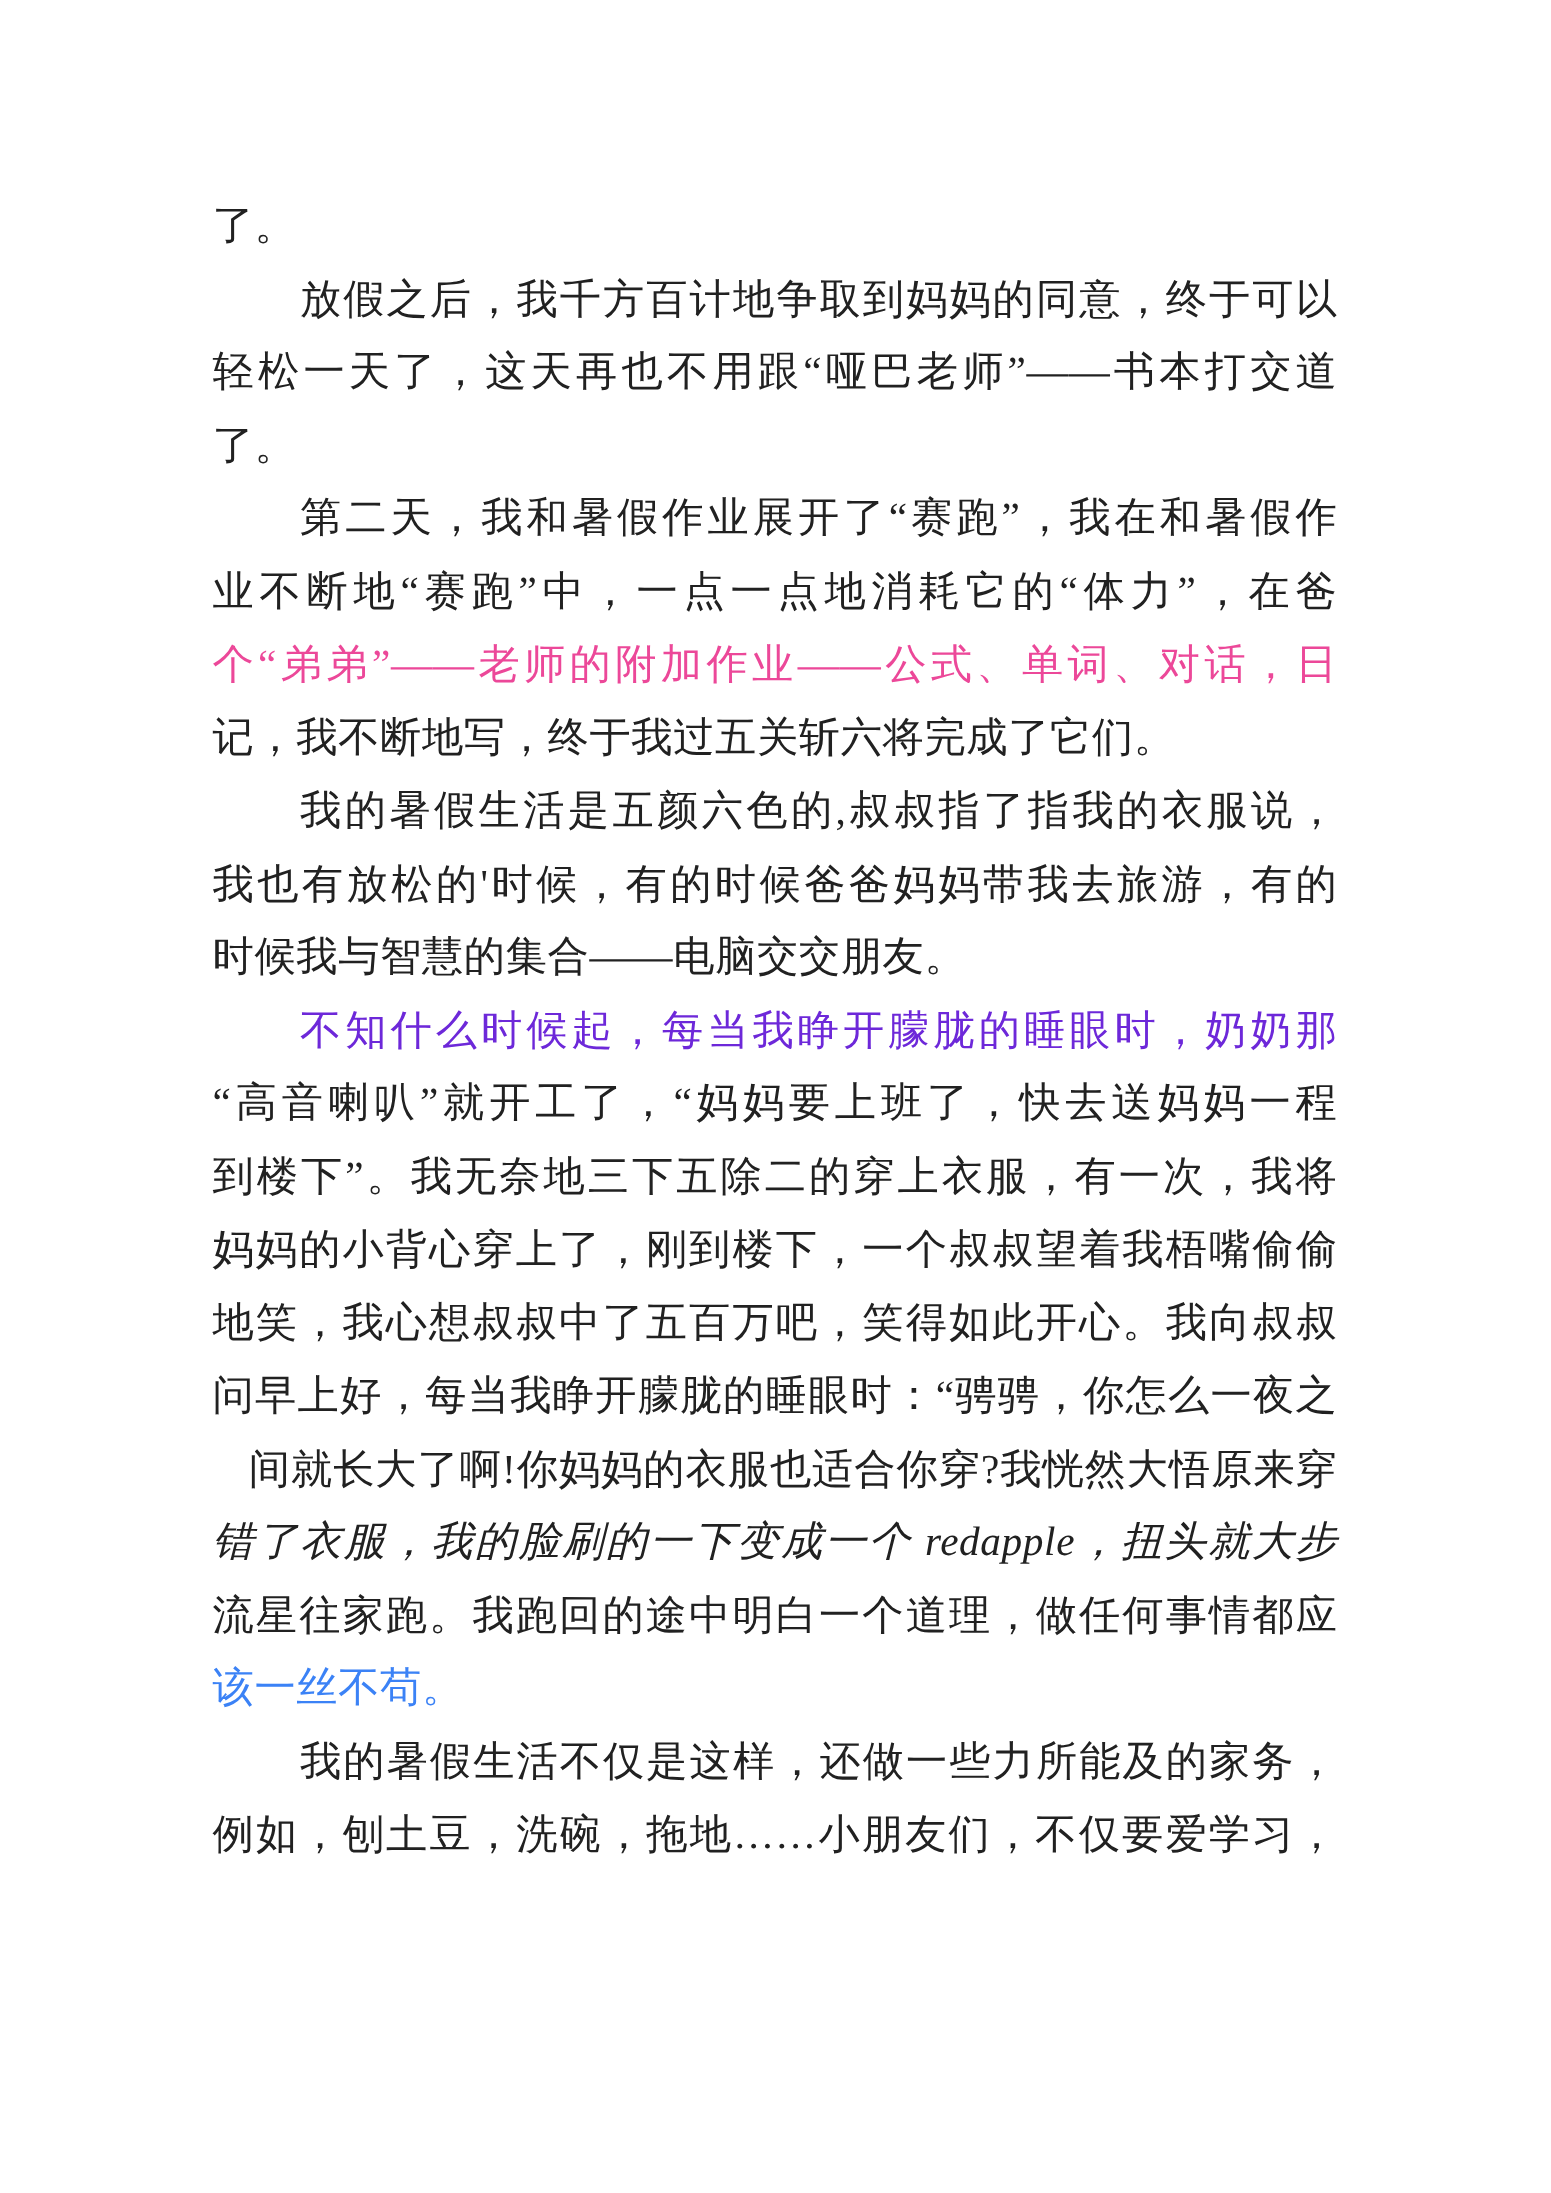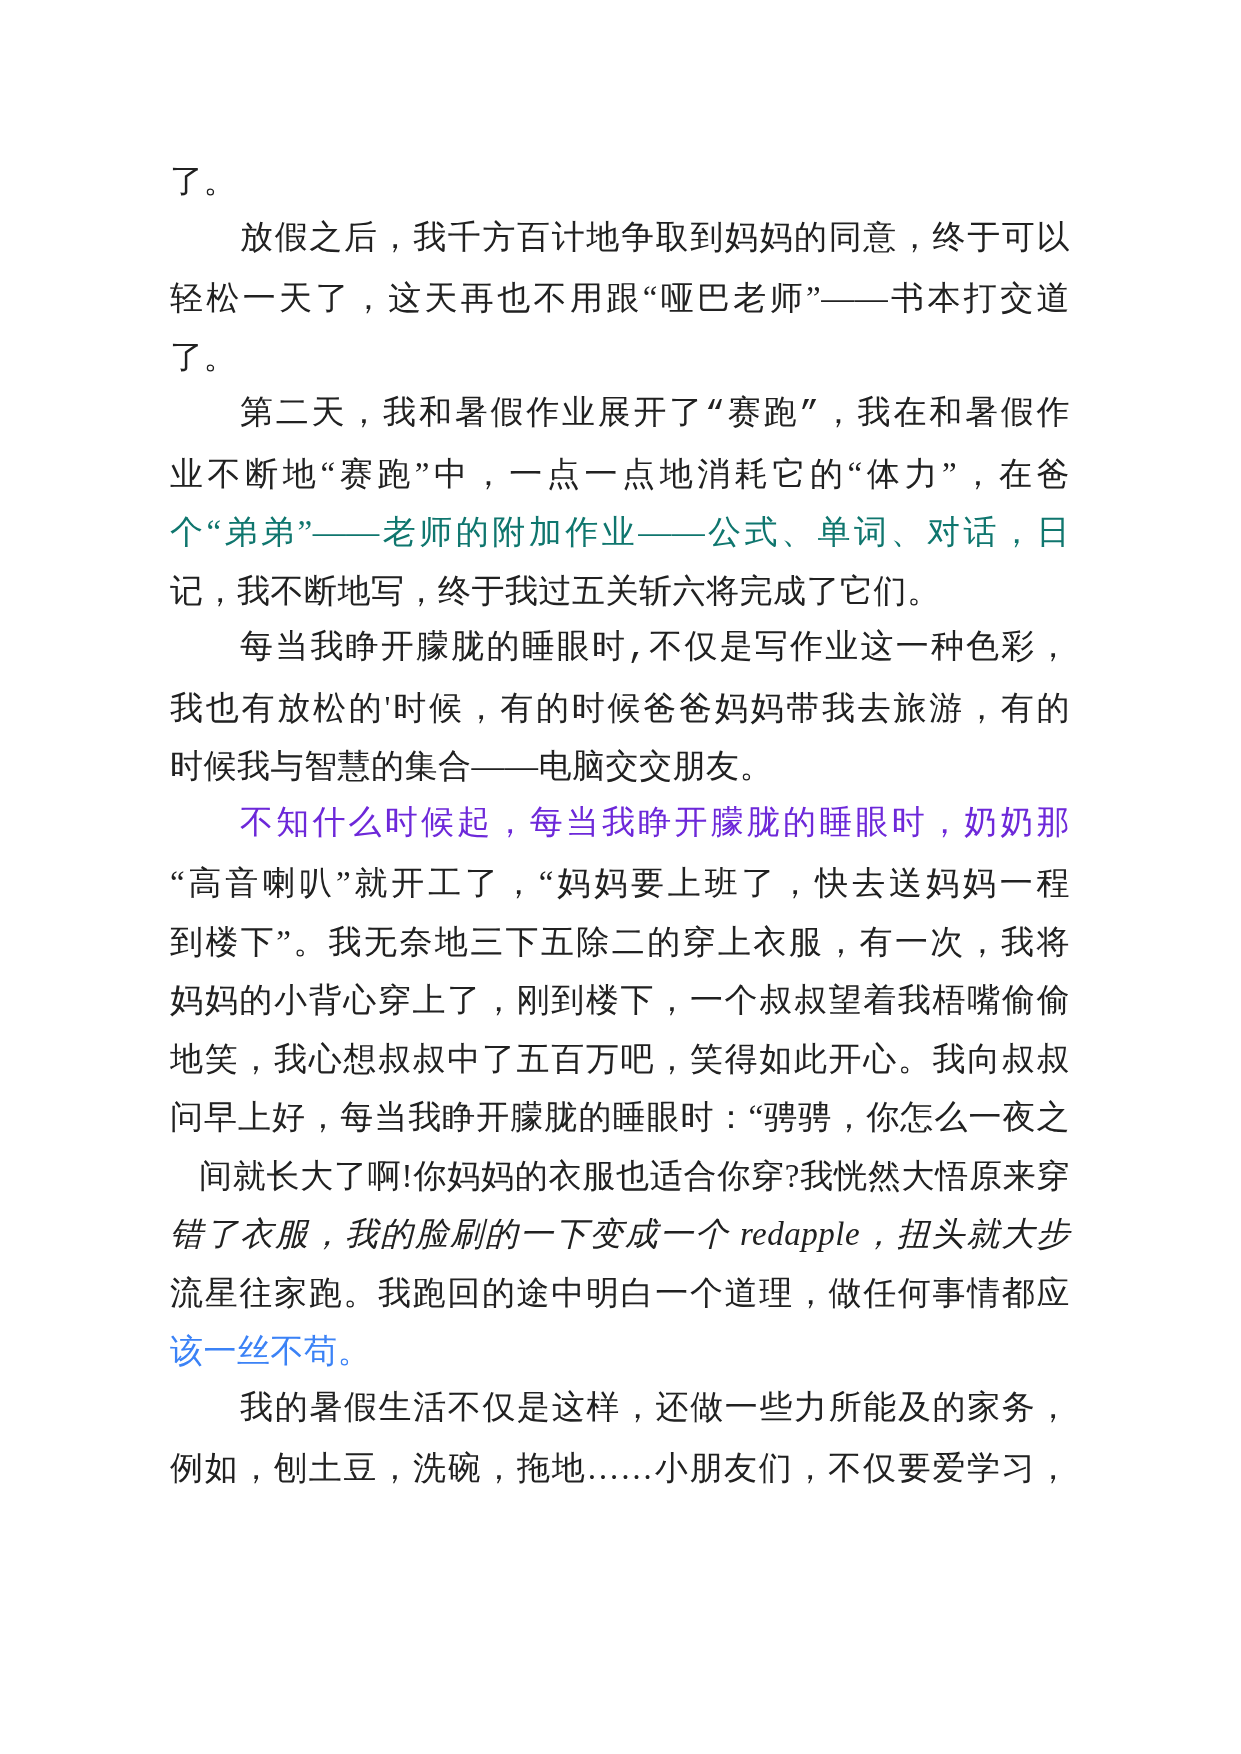--- a/index.html
+++ b/index.html
@@ -31,37 +31,36 @@
     text-align: left;
     font-weight: 400;
   }
   .text-line.justify {
     white-space: normal;
     text-align: justify;
     text-align-last: justify;
   }
   .text-line.indent {
     text-indent: 70px;
-    font-family: Liberation Mono, monospace;
   }
 </style>
 </head>
 <body>
 
 <div class="page" style="background: rgb(255, 255, 255);">
   <div class="text-block" id="textBlock">
       <div class="text-line" style="color: rgb(33, 33, 33);">了。</div>
       <div class="text-line justify indent" style="color: rgb(33, 33, 33);">放假之后，我千方百计地争取到妈妈的同意，终于可以</div>
       <div class="text-line justify" style="color: rgb(33, 33, 33);">轻松一天了，这天再也不用跟“哑巴老师”——书本打交道</div>
       <div class="text-line" style="color: rgb(33, 33, 33);">了。</div>
       <div class="text-line justify indent" style="color: rgb(33, 33, 33);">第二天，我和暑假作业展开了“赛跑”，我在和暑假作</div>
       <div class="text-line justify" style="color: rgb(33, 33, 33);">业不断地“赛跑”中，一点一点地消耗它的“体力”，在爸</div>
-      <div class="text-line justify" style="color: #0f766e;">个“弟弟”——老师的附加作业——公式、单词、对话，日</div>
+      <div class="text-line justify" style="color: #ec4899;">个“弟弟”——老师的附加作业——公式、单词、对话，日</div>
       <div class="text-line" style="color: rgb(33, 33, 33);">记，我不断地写，终于我过五关斩六将完成了它们。</div>
-      <div class="text-line justify indent" style="color: rgb(33, 33, 33);">每当我睁开朦胧的睡眼时,不仅是写作业这一种色彩，</div>
+      <div class="text-line justify indent" style="color: rgb(33, 33, 33);">我的暑假生活是五颜六色的,叔叔指了指我的衣服说，</div>
       <div class="text-line justify" style="color: rgb(33, 33, 33);">我也有放松的'时候，有的时候爸爸妈妈带我去旅游，有的</div>
       <div class="text-line" style="color: rgb(33, 33, 33);">时候我与智慧的集合——电脑交交朋友。</div>
       <div class="text-line justify indent" style="color: #6d28d9;">不知什么时候起，每当我睁开朦胧的睡眼时，奶奶那</div>
       <div class="text-line justify" style="color: rgb(33, 33, 33);">“高音喇叭”就开工了，“妈妈要上班了，快去送妈妈一程</div>
       <div class="text-line justify" style="color: rgb(33, 33, 33);">到楼下”。我无奈地三下五除二的穿上衣服，有一次，我将</div>
       <div class="text-line justify" style="color: rgb(33, 33, 33);">妈妈的小背心穿上了，刚到楼下，一个叔叔望着我梧嘴偷偷</div>
       <div class="text-line justify" style="color: rgb(33, 33, 33);">地笑，我心想叔叔中了五百万吧，笑得如此开心。我向叔叔</div>
       <div class="text-line justify" style="color: rgb(33, 33, 33);">问早上好，每当我睁开朦胧的睡眼时：“骋骋，你怎么一夜之</div>
       <div class="text-line justify" style="color: rgb(33, 33, 33); margin-left: 29px;">间就长大了啊!你妈妈的衣服也适合你穿?我恍然大悟原来穿</div>
       <div class="text-line justify" style="color: rgb(33, 33, 33); font-style: italic;">错了衣服，我的脸刷的一下变成一个 redapple，扭头就大步</div>

